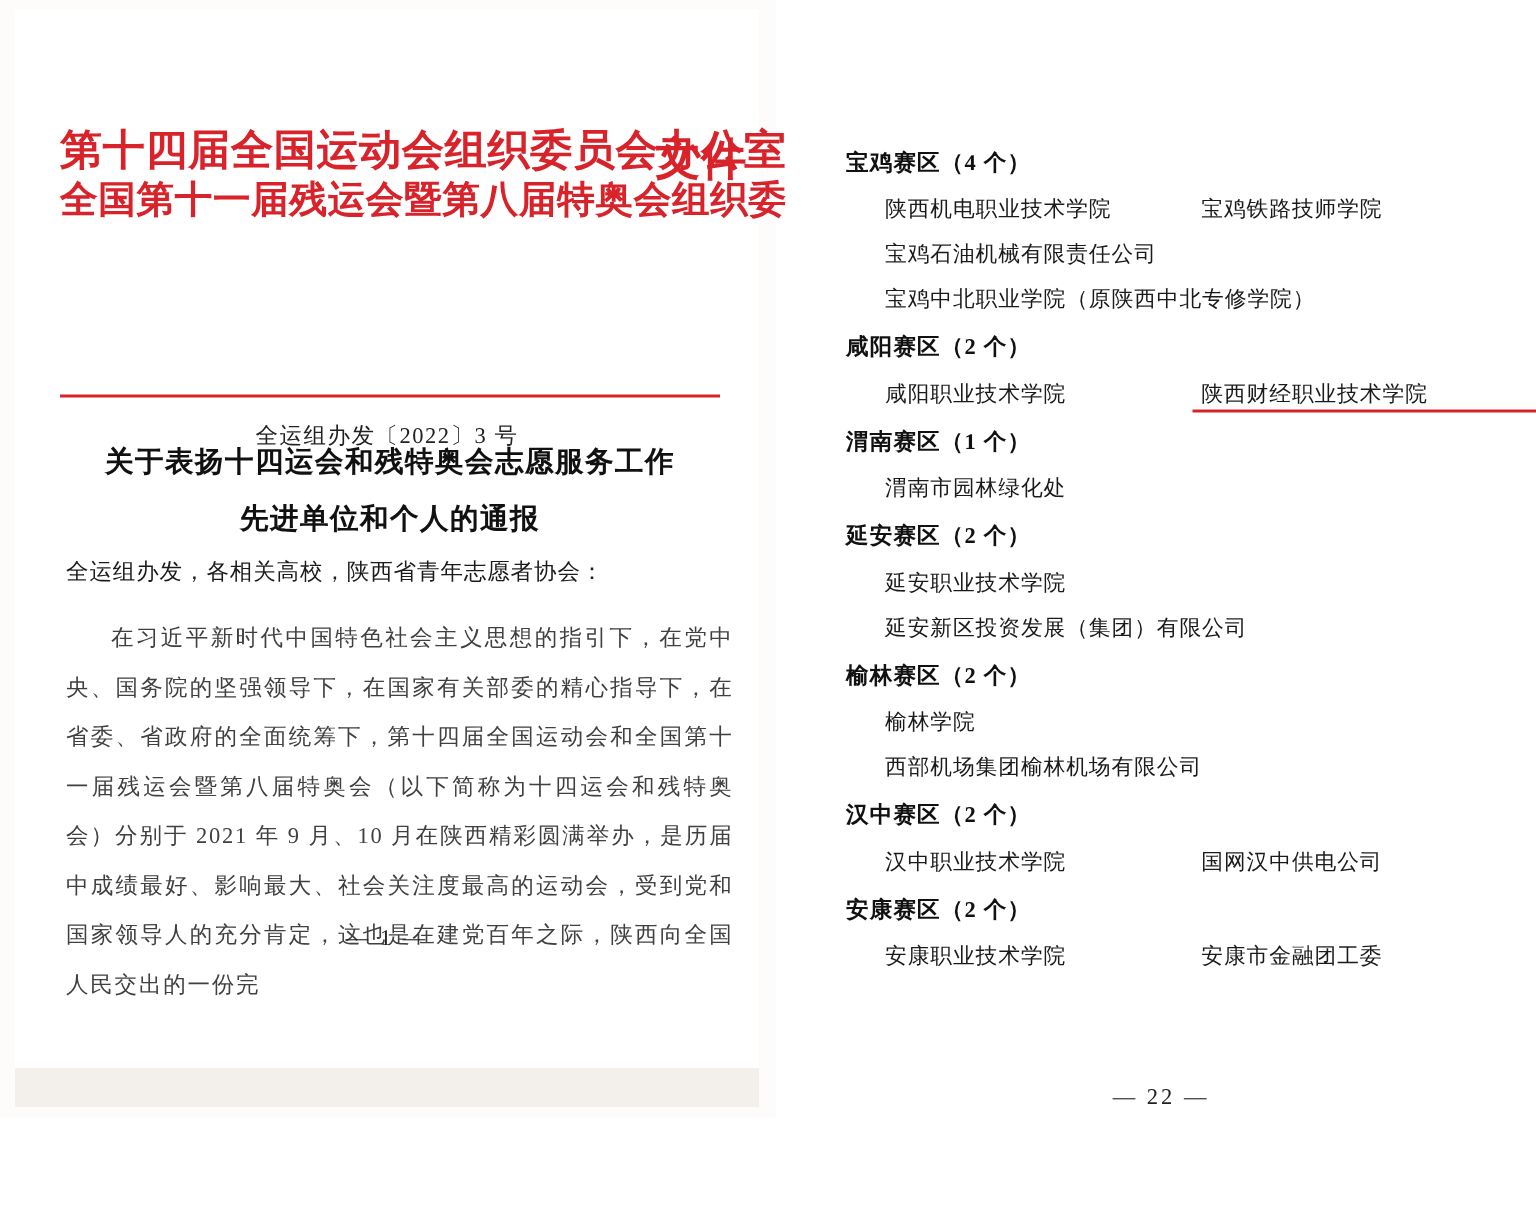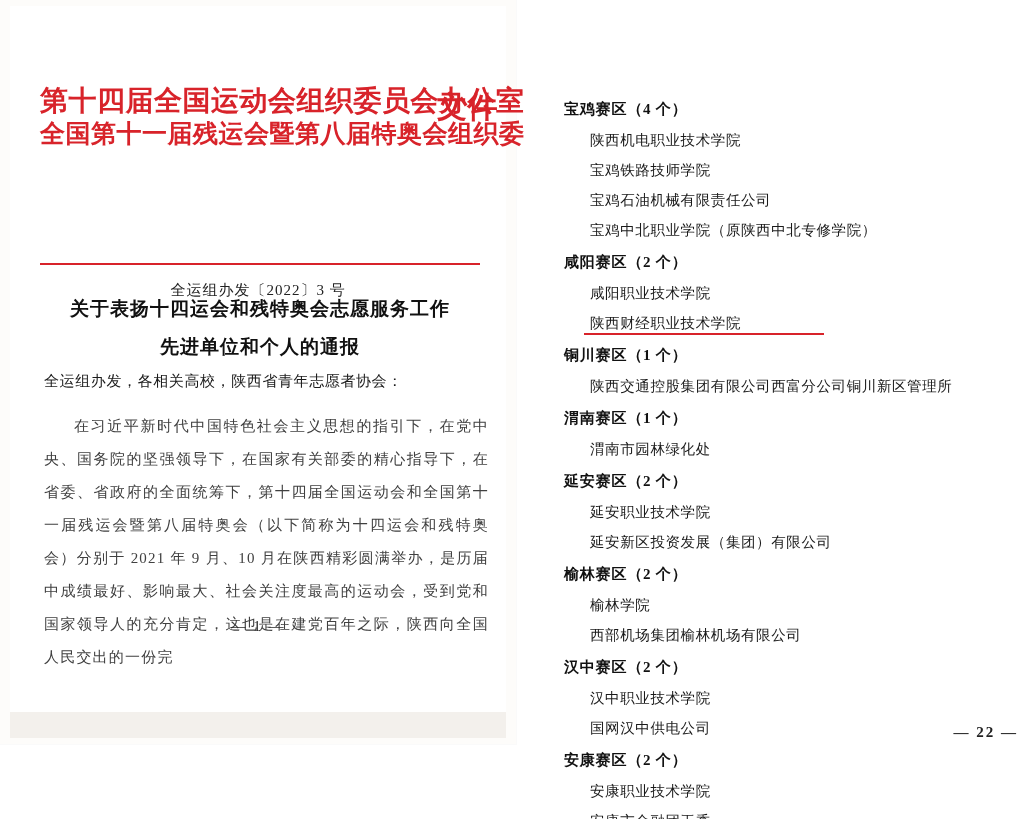--- a/index.html
+++ b/index.html
@@ -176,21 +176,20 @@
   }
   .zone-rows {
     padding-left: 26px;
   }
   .zone-row {
     display: flex;
     line-height: 30px;
     font-size: 14.5px;
     color: #1a1a1a;
     letter-spacing: 0.6px;
-    flex-direction: column;
   }
   .zone-cell {
     white-space: nowrap;
   }
   .zone-cell.c1 {
     width: 218px;
   }
   .zone-cell.c2 {
     width: 210px;
   }
@@ -208,25 +207,24 @@
     right: -24px;
     bottom: 3px;
     height: 2px;
     background: #d8232a;
   }
   .page-num-right {
     position: absolute;
     left: 0;
     top: 712px;
     width: 488px;
-    text-align: right;
+    text-align: center;
     font-size: 15px;
     color: #222;
     letter-spacing: 2px;
-    font-weight: bold;
   }
 </style>
 </head>
 <body>
 
 <div id="stage">
 
   <div class="page-left">
     <div class="page-left-inner">
 
@@ -275,28 +273,20 @@
           <div class="zone">
             <div class="zone-head">咸阳赛区（2 个）</div>
             <div class="zone-rows">
               <div class="zone-row">
                 <span class="zone-cell c1">咸阳职业技术学院</span>
                 <span class="zone-cell c2 underlined">陕西财经职业技术学院</span>
               </div>
             </div>
           </div>
           <div class="zone">
-            <div class="zone-head">铜川赛区（1 个）</div>
-            <div class="zone-rows">
-              <div class="zone-row">
-                <span class="zone-cell wide">陕西交通控股集团有限公司西富分公司铜川新区管理所</span>
-              </div>
-            </div>
-          </div>
-          <div class="zone">
             <div class="zone-head">渭南赛区（1 个）</div>
             <div class="zone-rows">
               <div class="zone-row">
                 <span class="zone-cell wide">渭南市园林绿化处</span>
               </div>
             </div>
           </div>
           <div class="zone">
             <div class="zone-head">延安赛区（2 个）</div>
             <div class="zone-rows">

